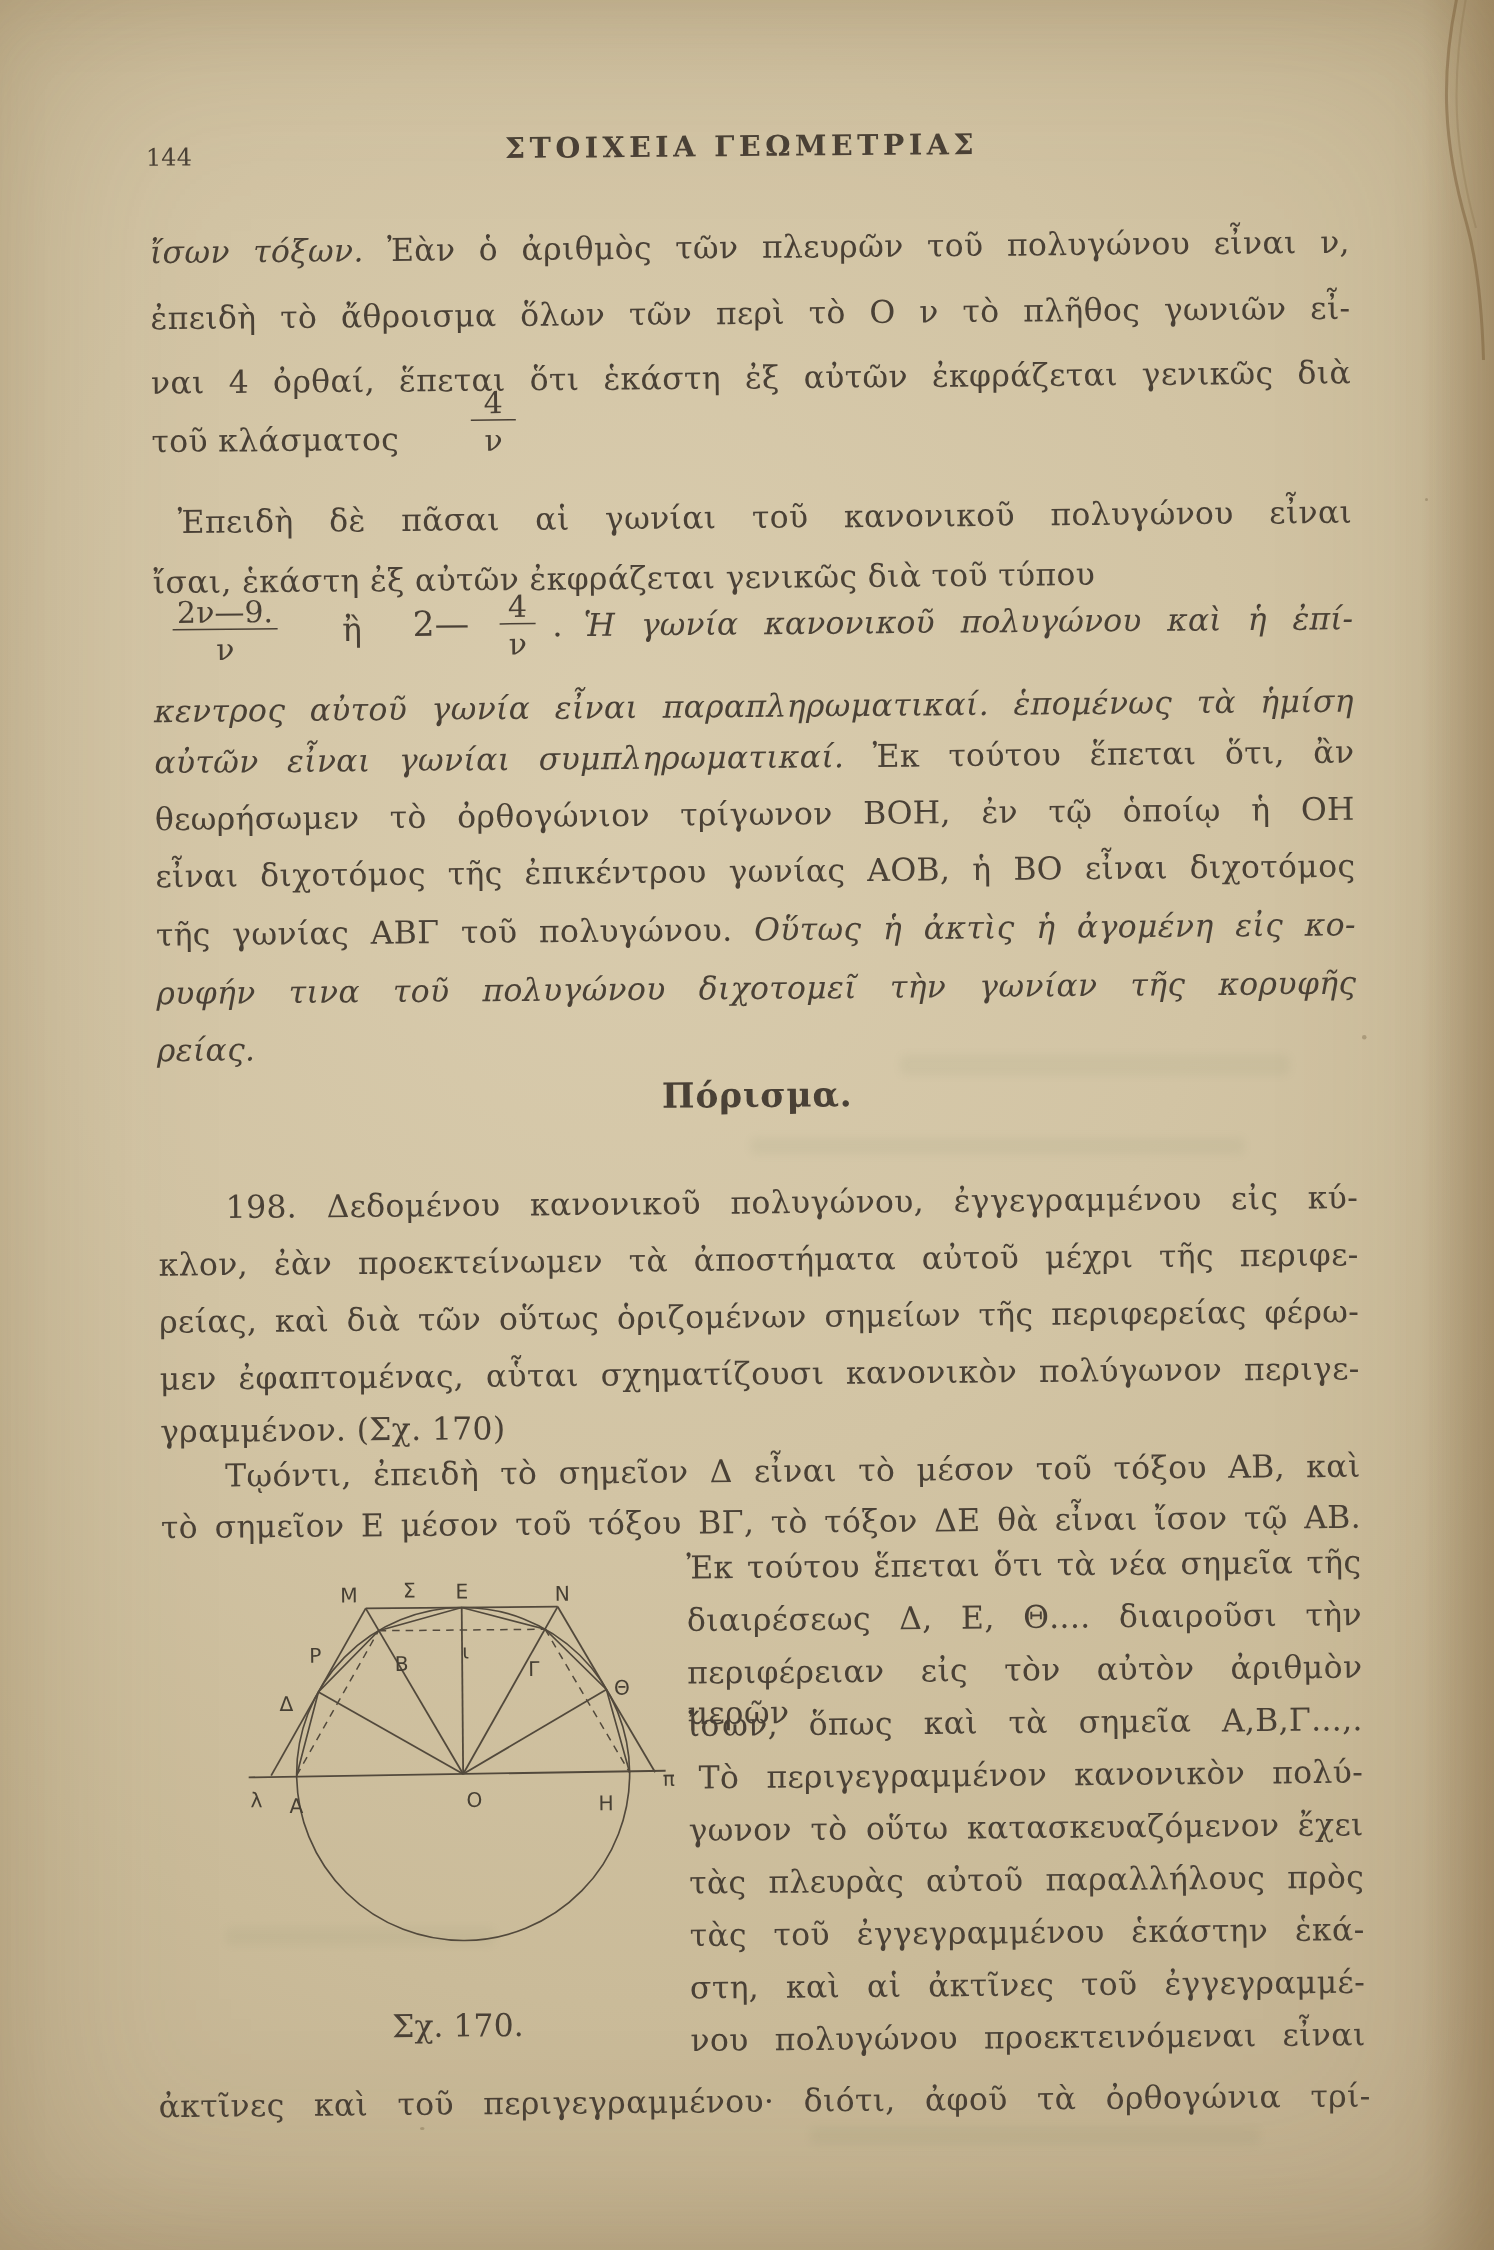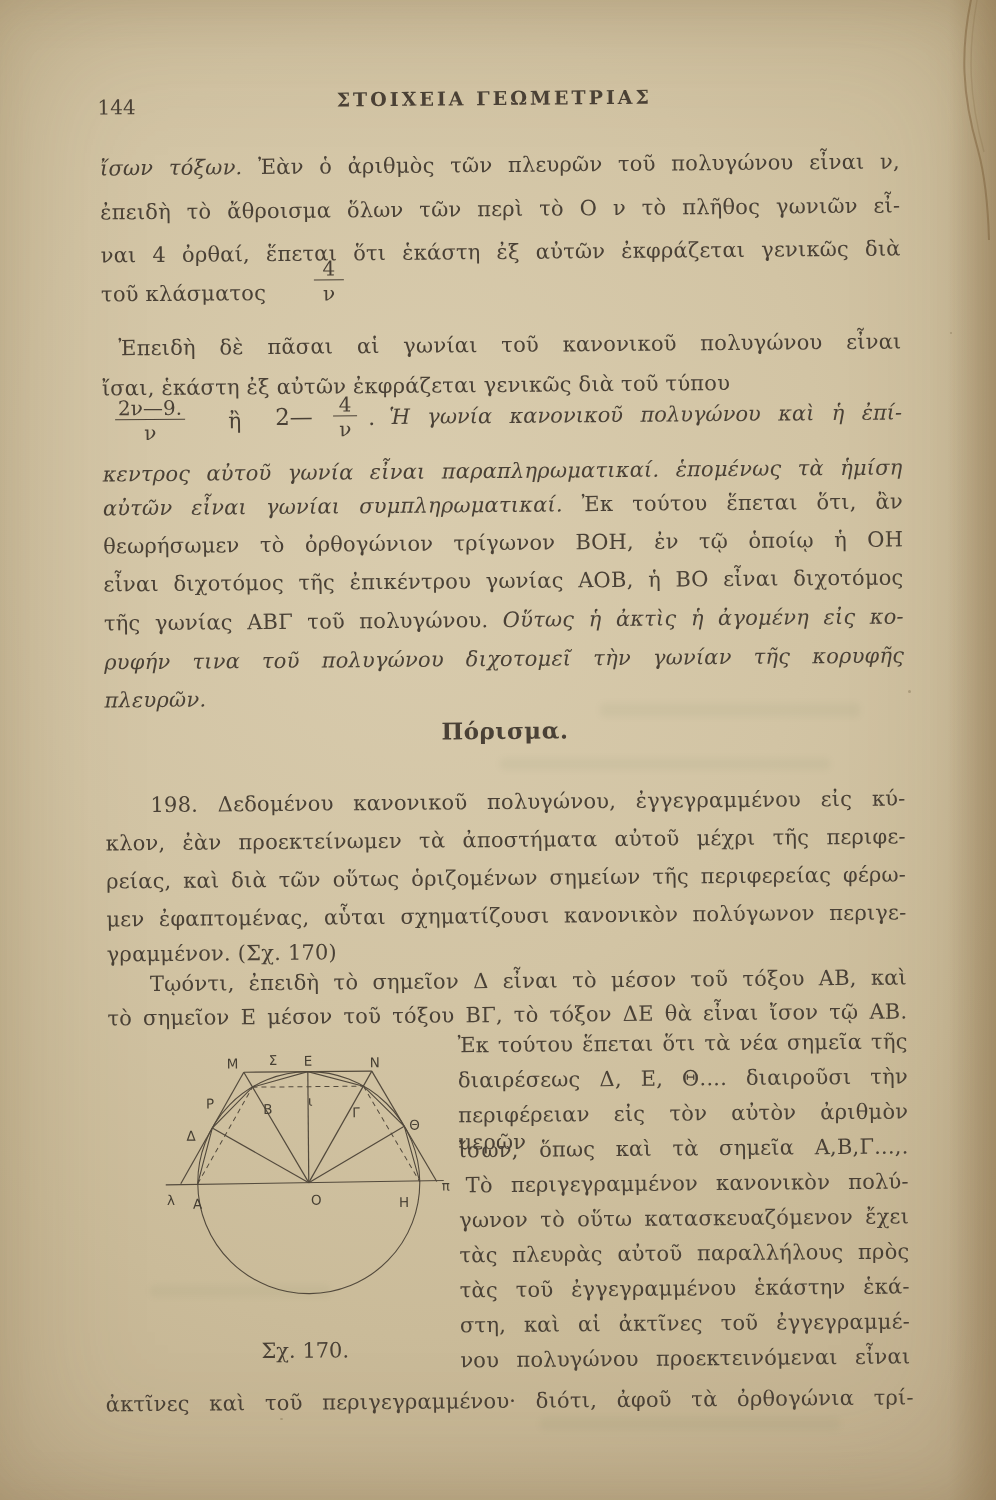--- a/index.html
+++ b/index.html
@@ -14,21 +14,21 @@
       radial-gradient(ellipse 900px 1100px at 42% 34%, #d9ccae 0%, #d2c4a4 45%, #cabb99 75%, #c2b190 100%);
   }
   #vignette{position:absolute;inset:0;pointer-events:none;
     box-shadow:inset 0 0 140px rgba(115,90,52,.28), inset -18px 0 50px rgba(120,92,55,.18);}
   #edge-shade{position:absolute;top:0;right:0;width:48px;height:100%;
     background:linear-gradient(to right, rgba(140,110,70,0), rgba(128,98,58,.30));}
   #content{position:absolute;inset:0;transform:rotate(-0.5deg);transform-origin:498px 750px;color:#4a4136;}
   .line{position:absolute;font-size:21px;line-height:27px;letter-spacing:.2px;}
   .line.j{text-align:justify;text-align-last:justify;}
   .it{font-style:italic;}
-  #page-number{position:absolute;left:103px;top:92px;font-size:20px;}
+  #page-number{position:absolute;left:103px;top:92px;font-size:16px;}
   #running-header{position:absolute;left:105px;top:87px;width:790px;text-align:center;
     font-size:19px;font-weight:bold;letter-spacing:3px;}
   #section-heading{position:absolute;left:105px;top:717px;width:800px;text-align:center;
     font-size:23px;font-weight:bold;letter-spacing:.5px;}
   .frac{position:absolute;text-align:center;font-size:20px;line-height:22px;}
   .frac .num{display:block;padding:0 3px;}
   .frac .den{display:block;border-top:1.6px solid #4a4136;padding:2px 3px 0 3px;}
   .fx{position:absolute;font-size:22px;}
   #formula-tail{position:absolute;font-style:italic;font-size:21px;
     text-align:justify;text-align-last:justify;}
@@ -60,21 +60,21 @@
       <div class="line j" style="left: 105px; top: 239px; width: 800px;"><span>ναι 4 ὀρθαί, ἕπεται ὅτι ἑκάστη ἐξ αὐτῶν ἐκφράζεται γενικῶς διὰ</span></div>
       <div class="line" style="left: 105px; top: 278px; width: 300px;"><span>τοῦ κλάσματος</span></div>
       <div class="line j" style="left: 122px; top: 332px; width: 783px;"><span>Ἐπειδὴ δὲ πᾶσαι αἱ γωνίαι τοῦ κανονικοῦ πολυγώνου εἶναι</span></div>
       <div class="line" style="left: 105px; top: 372px; width: 800px;"><span>ἴσαι, ἑκάστη ἐξ αὐτῶν ἐκφράζεται γενικῶς διὰ τοῦ τύπου</span></div>
       <div class="line j" style="left: 105px; top: 458px; width: 800px;"><span class="it">κεντρος αὐτοῦ γωνία εἶναι παραπληρωματικαί. ἑπομένως τὰ ἡμίση</span></div>
       <div class="line j" style="left: 105px; top: 492px; width: 800px;"><span class="it">αὐτῶν εἶναι γωνίαι συμπληρωματικαί. </span><span>Ἐκ τούτου ἕπεται ὅτι, ἂν</span></div>
       <div class="line j" style="left: 105px; top: 530px; width: 800px;"><span>θεωρήσωμεν τὸ ὀρθογώνιον τρίγωνον ΒΟΗ, ἐν τῷ ὁποίῳ ἡ ΟΗ</span></div>
       <div class="line j" style="left: 105px; top: 568px; width: 800px;"><span>εἶναι διχοτόμος τῆς ἐπικέντρου γωνίας ΑΟΒ, ἡ ΒΟ εἶναι διχοτόμος</span></div>
       <div class="line j" style="left: 105px; top: 607px; width: 800px;"><span>τῆς γωνίας ΑΒΓ τοῦ πολυγώνου. </span><span class="it">Οὕτως ἡ ἀκτὶς ἡ ἀγομένη εἰς κο-</span></div>
       <div class="line j" style="left: 105px; top: 646px; width: 800px;"><span class="it">ρυφήν τινα τοῦ πολυγώνου διχοτομεῖ τὴν γωνίαν τῆς κορυφῆς</span></div>
-      <div class="line" style="left: 105px; top: 684px; width: 800px;"><span class="it">πλευρῶν.</span></div>
+      <div class="line" style="left: 105px; top: 684px; width: 800px;"><span class="it">ρείας.</span></div>
       <div class="line j" style="left: 150px; top: 789px; width: 755px;"><span>198.  Δεδομένου κανονικοῦ πολυγώνου, ἐγγεγραμμένου εἰς κύ-</span></div>
       <div class="line j" style="left: 105px; top: 827px; width: 800px;"><span>κλον, ἐὰν προεκτείνωμεν τὰ ἀποστήματα αὐτοῦ μέχρι τῆς περιφε-</span></div>
       <div class="line j" style="left: 105px; top: 865px; width: 800px;"><span>ρείας, καὶ διὰ τῶν οὕτως ὁριζομένων σημείων τῆς περιφερείας φέρω-</span></div>
       <div class="line j" style="left: 105px; top: 903px; width: 800px;"><span>μεν ἐφαπτομένας, αὗται σχηματίζουσι κανονικὸν πολύγωνον περιγε-</span></div>
       <div class="line" style="left: 105px; top: 938px; width: 800px;"><span>γραμμένον. (Σχ. 170)</span></div>
       <div class="line j" style="left: 148px; top: 968px; width: 757px;"><span>Τῳόντι, ἐπειδὴ τὸ σημεῖον Δ εἶναι τὸ μέσον τοῦ τόξου ΑΒ, καὶ</span></div>
       <div class="line j" style="left: 105px; top: 1002px; width: 800px;"><span>τὸ σημεῖον Ε μέσον τοῦ τόξου ΒΓ, τὸ τόξον ΔΕ θὰ εἶναι ἴσον τῷ ΑΒ.</span></div>
       <div class="line j" style="left: 455px; top: 1032px; width: 450px;"><span>Ἐκ τούτου ἕπεται ὅτι τὰ νέα σημεῖα τῆς</span></div>
       <div class="line j" style="left: 455px; top: 1067px; width: 450px;"><span>διαιρέσεως Δ, Ε, Θ.... διαιροῦσι τὴν</span></div>
       <div class="line j" style="left: 455px; top: 1102px; width: 450px;"><span>περιφέρειαν εἰς τὸν αὐτὸν ἀριθμὸν μερῶν</span></div>

